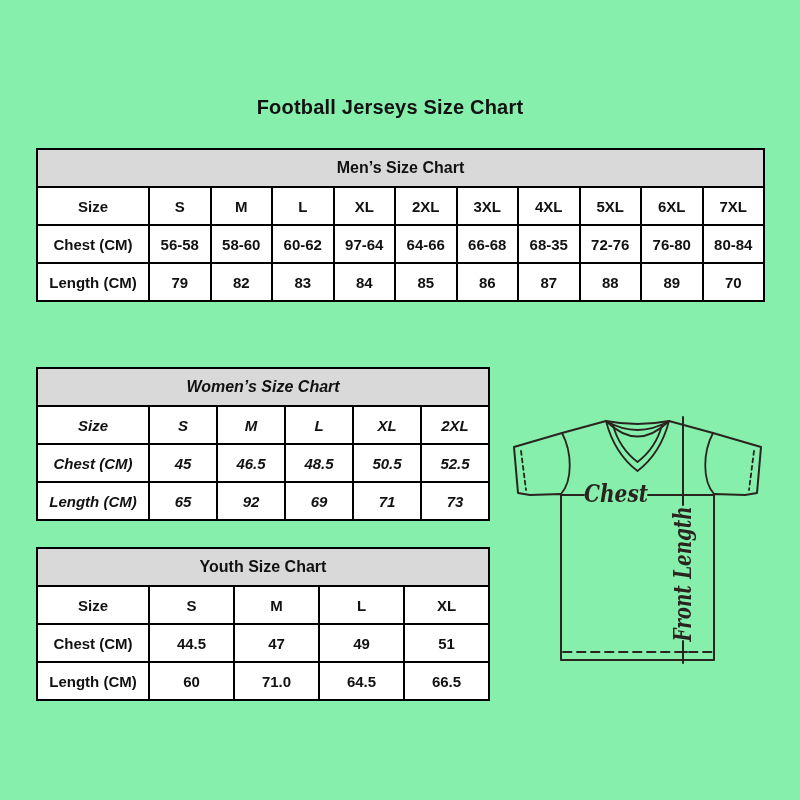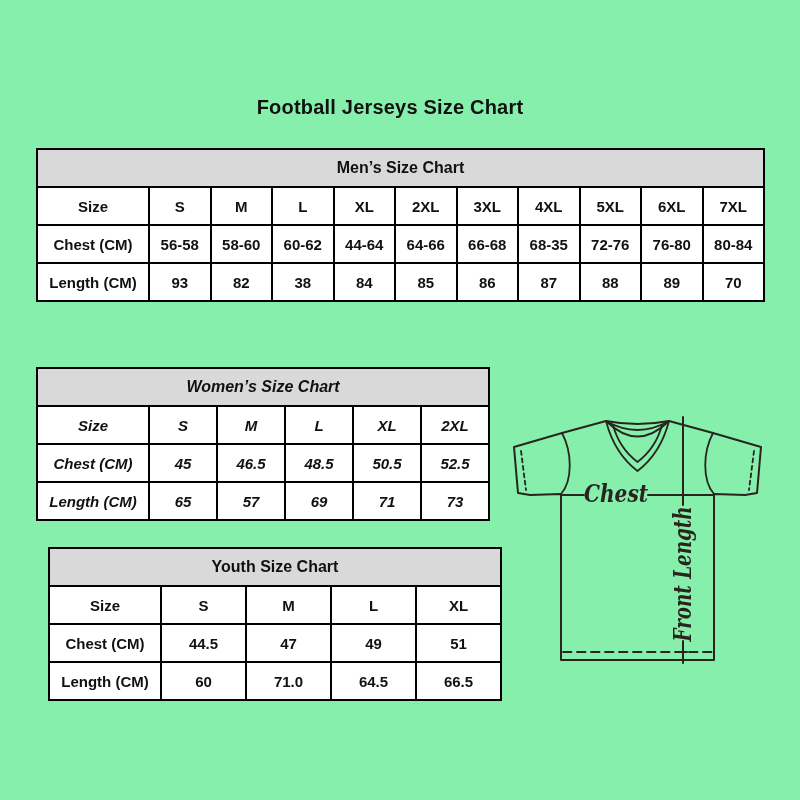--- a/index.html
+++ b/index.html
@@ -16,21 +16,21 @@
   }
   table.size-table td{
     border:2px solid #000;text-align:center;vertical-align:middle;
     font-weight:bold;font-size:15px;height:36px;padding:0 1px;color:#111;
   }
   table.size-table td.thead{
     background:#d9d9d9;font-size:16px;
   }
   .tbl-men{left:36px;top:148px;width:729px;}
   .tbl-women{left:36px;top:367px;width:454px;font-style:italic;}
-  .tbl-youth{left:48px;top:547px;width:454px;border-radius:6px;}
+  .tbl-youth{left:36px;top:547px;width:454px;border-radius:6px;}
   .jersey{position:absolute;left:500px;top:400px;width:280px;height:280px;}
   .jersey .ln{fill:none;stroke:#2a241f;stroke-width:2;stroke-linecap:round;stroke-linejoin:round;}
   .jersey .thin{stroke-width:1.8;}
   .jersey text{
     font-family:"DejaVu Serif",serif;font-style:italic;font-weight:bold;
     font-size:24px;fill:#2a241f;
   }
 </style>
 </head>
 <body>
@@ -68,33 +68,33 @@
           <td>4XL</td>
           <td>5XL</td>
           <td>6XL</td>
           <td>7XL</td>
         </tr>
         <tr>
           <td>Chest (CM)</td>
           <td>56-58</td>
           <td>58-60</td>
           <td>60-62</td>
-          <td>44-64</td>
+          <td>97-64</td>
           <td>64-66</td>
           <td>66-68</td>
           <td>68-35</td>
           <td>72-76</td>
           <td>76-80</td>
           <td>80-84</td>
         </tr>
         <tr>
           <td>Length (CM)</td>
-          <td>93</td>
+          <td>79</td>
           <td>82</td>
-          <td>38</td>
+          <td>83</td>
           <td>84</td>
           <td>85</td>
           <td>86</td>
           <td>87</td>
           <td>88</td>
           <td>89</td>
           <td>70</td>
         </tr>
       </tbody>
     </table>
@@ -124,21 +124,21 @@
           <td>Chest (CM)</td>
           <td>45</td>
           <td>46.5</td>
           <td>48.5</td>
           <td>50.5</td>
           <td>52.5</td>
         </tr>
         <tr>
           <td>Length (CM)</td>
           <td>65</td>
-          <td>57</td>
+          <td>92</td>
           <td>69</td>
           <td>71</td>
           <td>73</td>
         </tr>
       </tbody>
     </table>
 
   <table class="size-table tbl-youth">
       <colgroup>
         <col style="width: 112px;">

